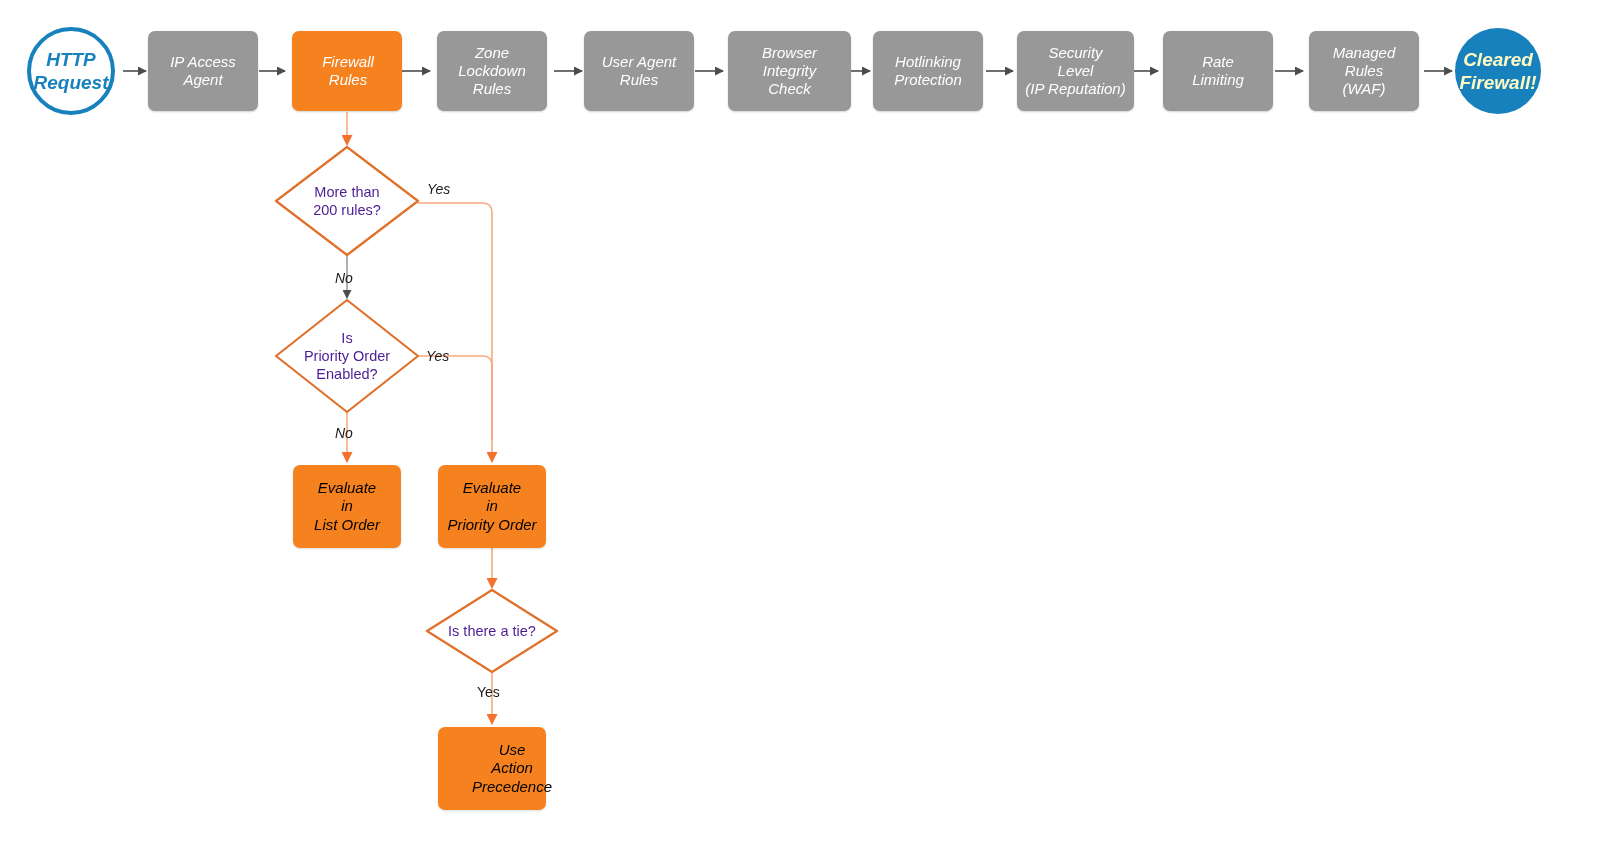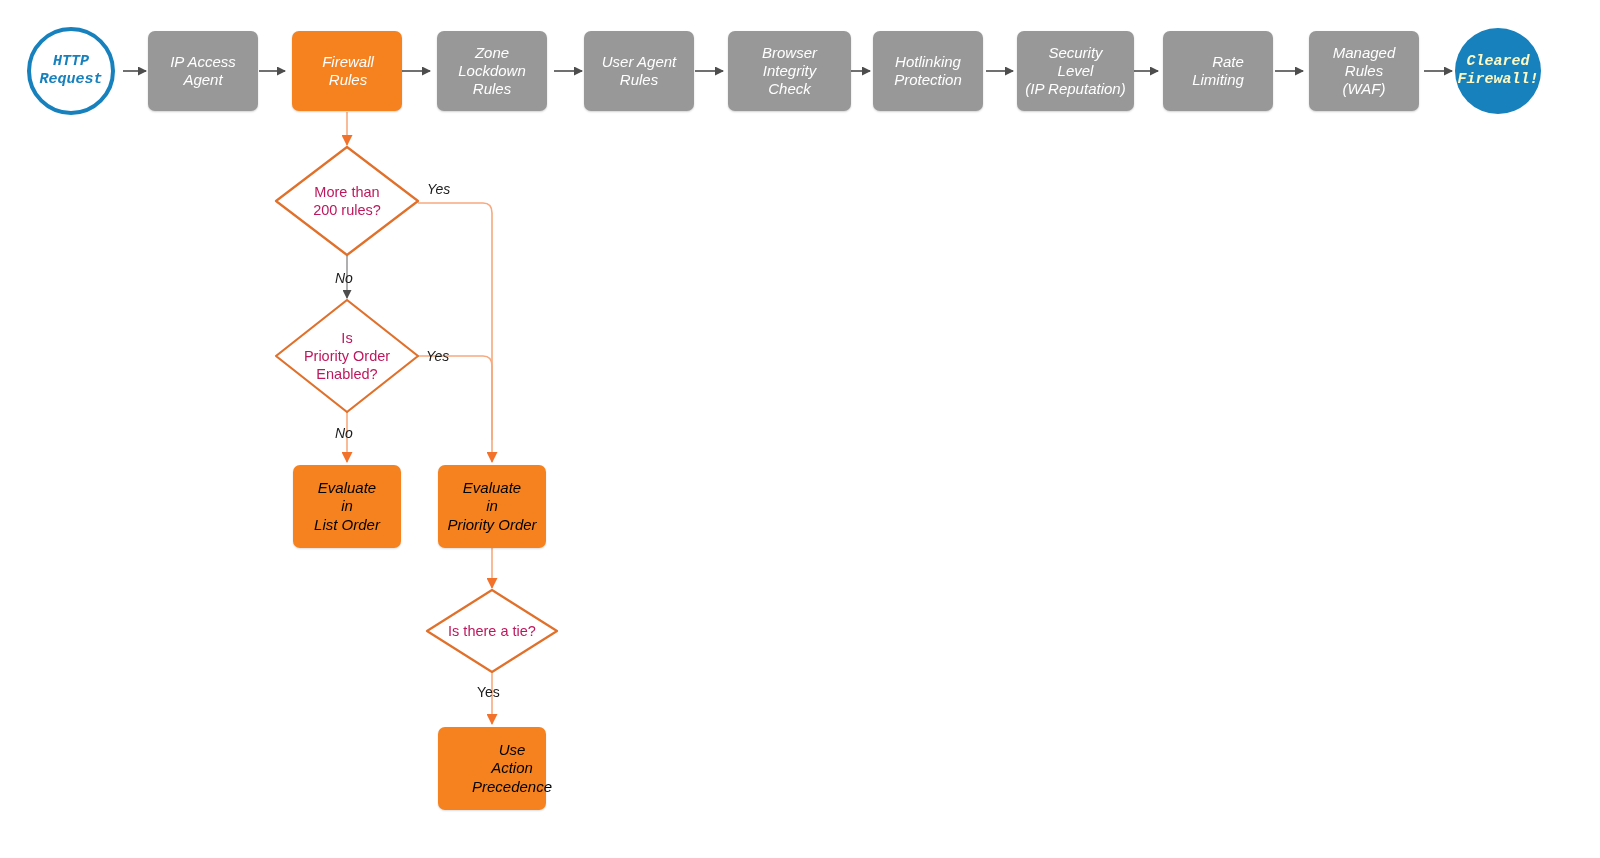--- a/index.html
+++ b/index.html
@@ -53,23 +53,22 @@
     box-shadow: 0 1px 2px rgba(0,0,0,0.18);
   }
   .proc.gray   { background: #989898; }
   .proc.orange { background: #f6821f; }
 
   
   .circle {
     border-radius: 50%;
     font-weight: bold;
     font-style: italic;
-    font-size: 15px;
+    font-size: 19px;
     line-height: 1.2;
-    font-family: Liberation Mono, monospace;
   }
   .circle.start {
     background: #ffffff;
     border: 4px solid #1781bd;
     color: #1781bd;
   }
   .circle.end {
     background: #1781bd;
     color: #fef9c3;
   }
@@ -85,21 +84,21 @@
     box-shadow: 0 1px 2px rgba(0,0,0,0.14);
   }
 
   
   .diamond-text {
     position: absolute;
     display: flex;
     align-items: center;
     justify-content: center;
     text-align: center;
-    color: #be185d;
+    color: #4c1d95;
     font-size: 14.5px;
     line-height: 1.25;
     white-space: pre-line;
     pointer-events: none;
   }
 
   
   .edge-label {
     position: absolute;
     font-size: 14px;
@@ -194,21 +193,21 @@
     <span class="label">Hotlinking
 Protection</span>
   </div>
 
   <div class="node proc gray" style="left:1017px; top:31px; width:117px; height:80px;">
     <span class="label">Security
 Level
 (IP Reputation)</span>
   </div>
 
-  <div class="node proc gray" style="left:1163px; top:31px; width:110px; height:80px;text-align:right;">
+  <div class="node proc gray" style="left:1163px; top:31px; width:110px; height:80px;">
     <span class="label">Rate
 Limiting</span>
   </div>
 
   <div class="node proc gray" style="left:1309px; top:31px; width:110px; height:80px;">
     <span class="label">Managed
 Rules
 (WAF)</span>
   </div>
 

